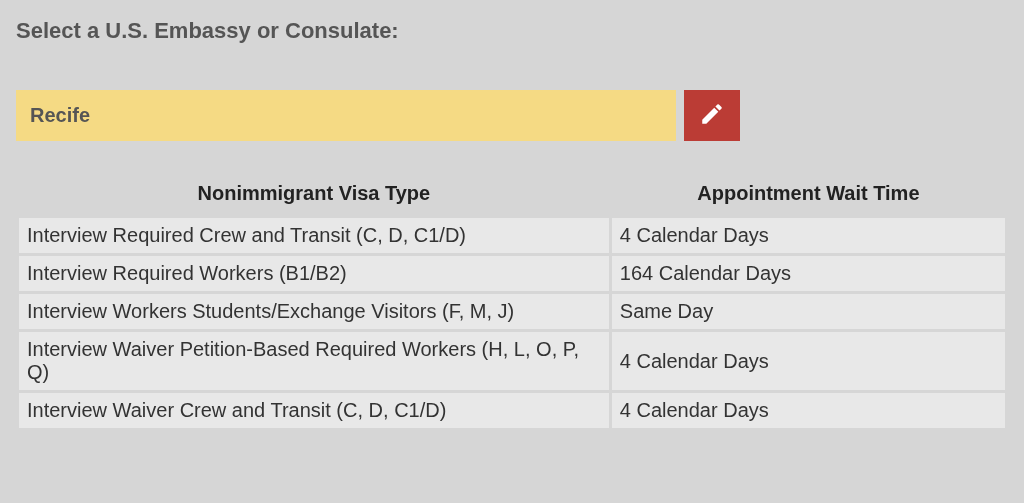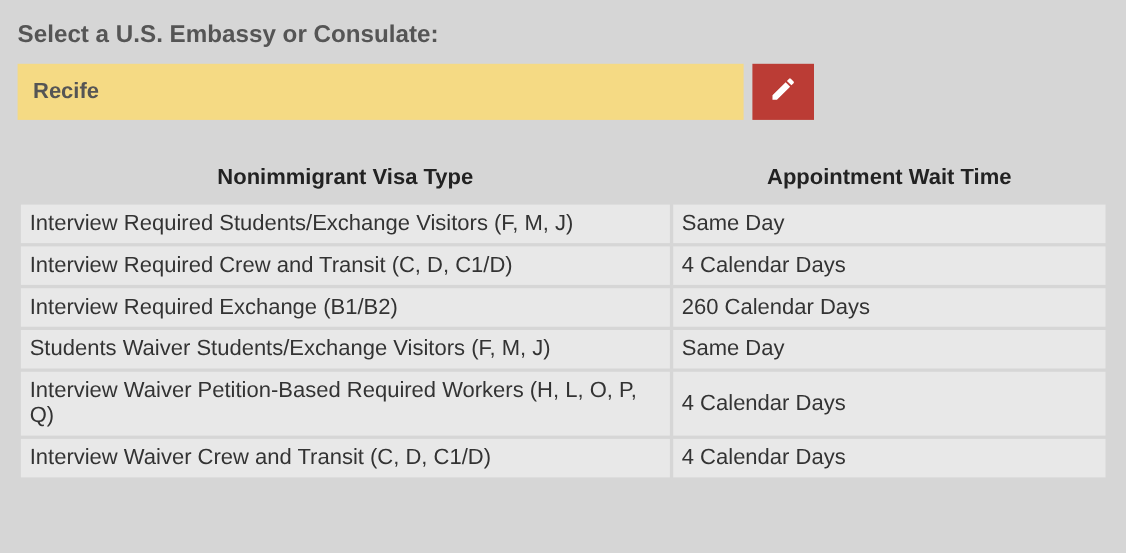--- a/index.html
+++ b/index.html
@@ -11,21 +11,21 @@
       background: #d6d6d6;
       font-family: "Helvetica Neue", Helvetica, Arial, sans-serif;
       width: 1024px;
       height: 503px;
       padding: 18px 16px 16px 16px;
     }
     .heading {
       color: #555;
       font-weight: 700;
       font-size: 22px;
-      margin-bottom: 14px;
+      margin-bottom: 46px;
     }
     .select-row {
       display: flex;
       align-items: stretch;
       gap: 8px;
       margin-bottom: 32px;
     }
     .select-box {
       background: #f5da84;
       color: #555;
@@ -95,34 +95,30 @@
 </div>
 
 <table class="table">
   <thead>
     <tr>
       <th class="col-type">Nonimmigrant Visa Type</th>
       <th class="col-wait">Appointment Wait Time</th>
     </tr>
   </thead>
   <tbody id="table-body">
-  <tr>
-        <td class="col-type">Interview Required Students/Exchange Visitors (F, M, J)</td>
-        <td class="col-wait">Same Day</td>
-      </tr>
       <tr>
         <td class="col-type">Interview Required Crew and Transit (C, D, C1/D)</td>
         <td class="col-wait">4 Calendar Days</td>
       </tr>
       <tr>
-        <td class="col-type">Interview Required Exchange (B1/B2)</td>
-        <td class="col-wait">260 Calendar Days</td>
+        <td class="col-type">Interview Required Workers (B1/B2)</td>
+        <td class="col-wait">164 Calendar Days</td>
       </tr>
       <tr>
-        <td class="col-type">Students Waiver Students/Exchange Visitors (F, M, J)</td>
+        <td class="col-type">Interview Workers Students/Exchange Visitors (F, M, J)</td>
         <td class="col-wait">Same Day</td>
       </tr>
       <tr>
         <td class="col-type">Interview Waiver Petition-Based Required Workers (H, L, O, P, Q)</td>
         <td class="col-wait">4 Calendar Days</td>
       </tr>
       <tr>
         <td class="col-type">Interview Waiver Crew and Transit (C, D, C1/D)</td>
         <td class="col-wait">4 Calendar Days</td>
       </tr>

